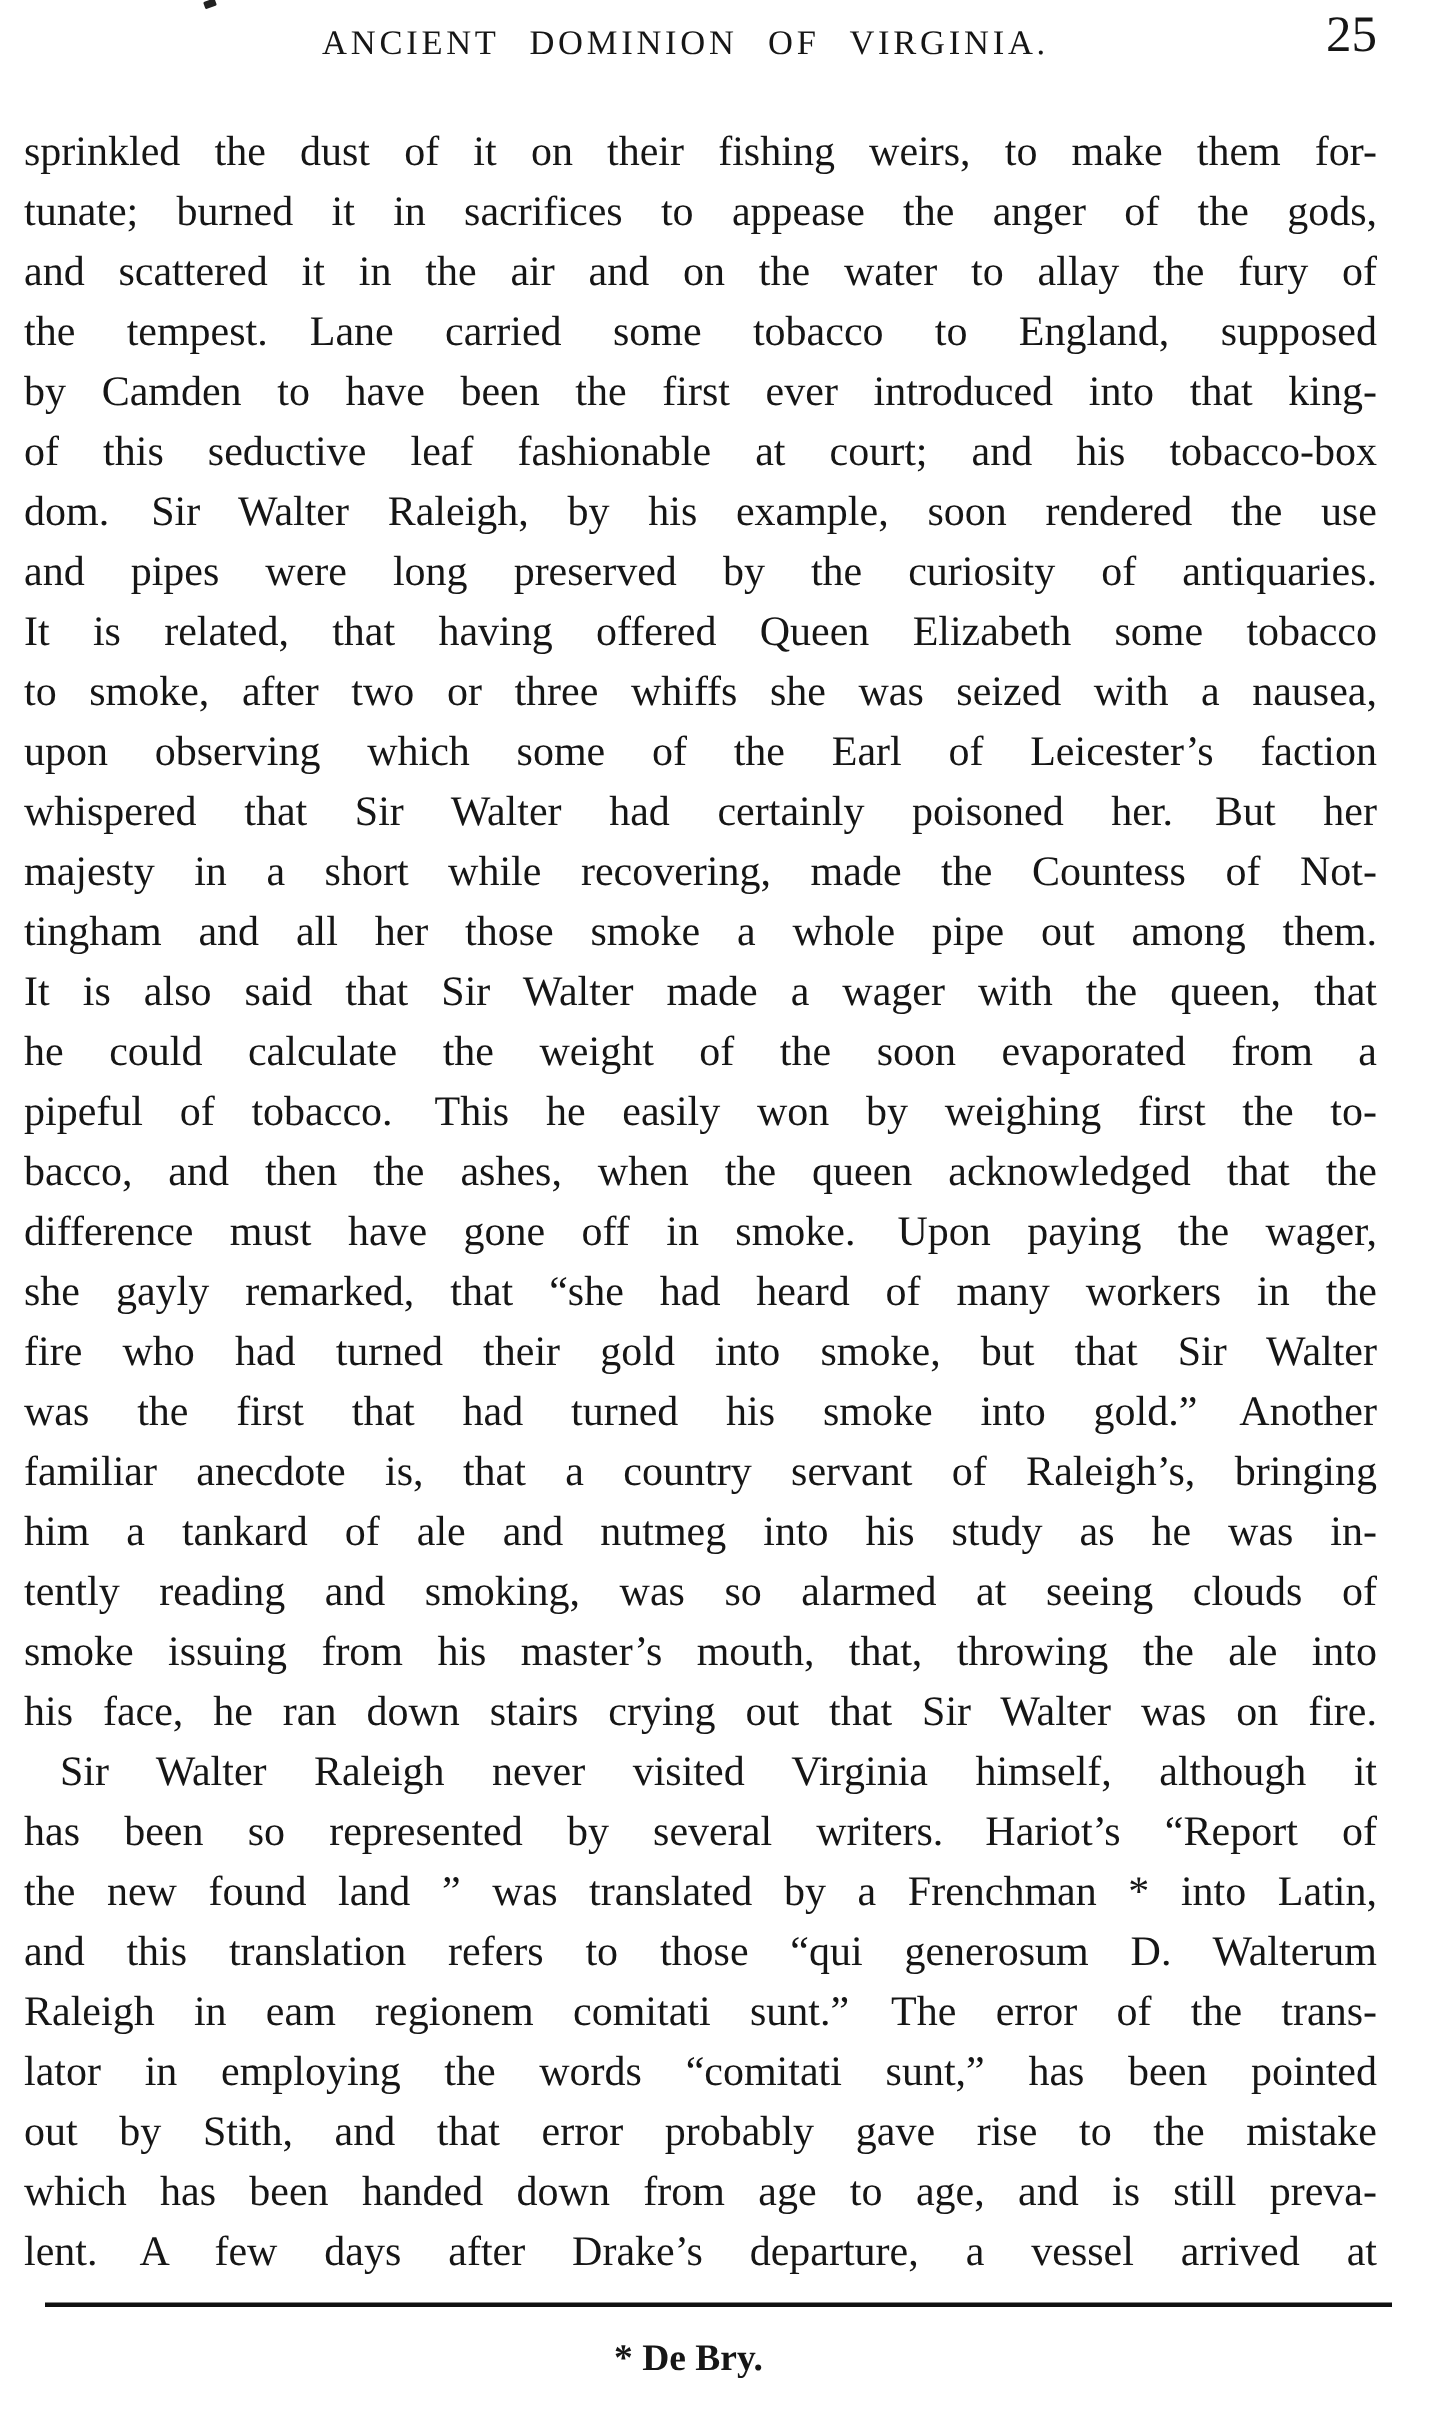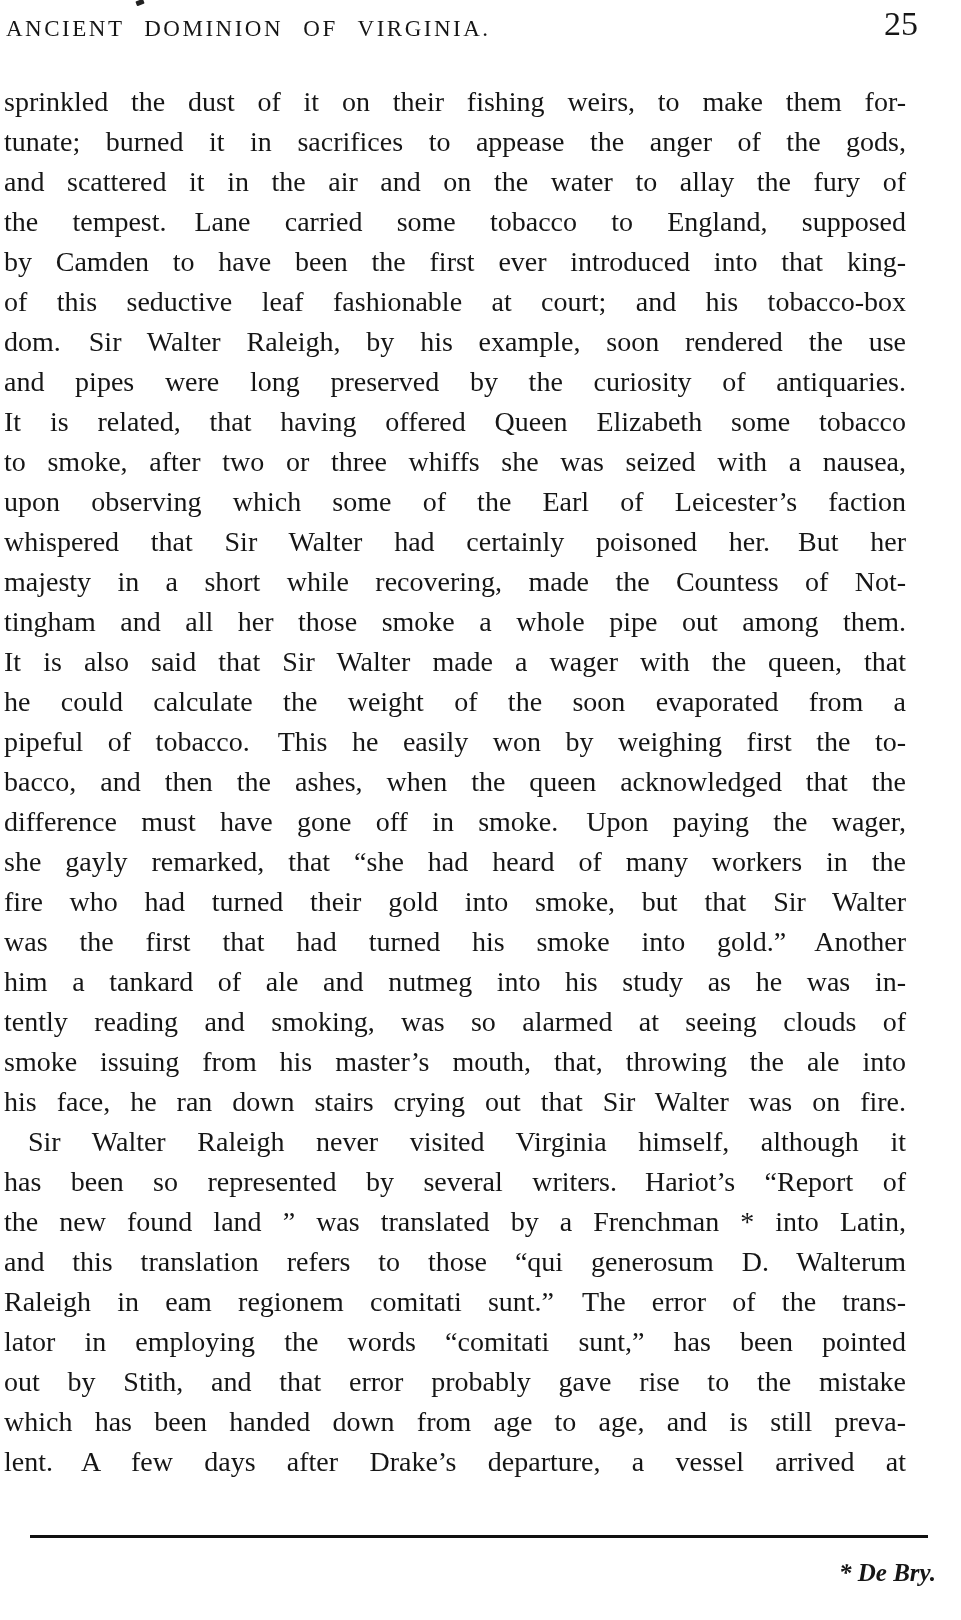--- a/index.html
+++ b/index.html
@@ -15,39 +15,39 @@
     color: var(--ink, #161616);
     font-family: "Liberation Serif", serif;
     overflow: hidden;
   }
   
   .running-header {
     position: absolute;
     top: 16px;
     left: 6px;
     width: 902px;
-    text-align: left;
+    text-align: center;
     font-size: 23px;
     letter-spacing: 2.5px;
     word-spacing: 12px;
     white-space: nowrap;
   }
   .page-number {
     position: absolute;
     top: 6px;
     right: 43px;
     font-size: 34px;
     line-height: 36px;
     font-family: Liberation Serif, serif;
   }
   
   .body-text {
     position: absolute;
     top: 82px;
-    left: 4px;
+    left: 16px;
     width: 902px;
     font-size: 28px;
   }
   .body-text .line {
     height: 40px;
     line-height: 40px;
     text-align: justify;
     text-align-last: justify;
     white-space: normal;
   }
@@ -59,27 +59,26 @@
     position: absolute;
     top: 1535px;
     left: 30px;
     width: 898px;
     height: 3px;
     background: #101010;
   }
   .footnote {
     position: absolute;
     top: 1556px;
-    left: 34px;
+    left: 8px;
     width: 902px;
-    text-align: right;
+    text-align: center;
     font-size: 25px;
     font-weight: bold;
     line-height: 34px;
-    font-style: italic;
   }
   
   .scan-speck {
     position: absolute;
     top: 0px;
     left: 136px;
     width: 8px;
     height: 5px;
     background: #222222;
     transform: rotate(-20deg);
@@ -113,20 +112,21 @@
       <div class="line">majesty in a short while recovering, made the Countess of Not-</div>
       <div class="line">tingham and all her those smoke a whole pipe out among them.</div>
       <div class="line">It is also said that Sir Walter made a wager with the queen, that</div>
       <div class="line">he could calculate the weight of the soon evaporated from a</div>
       <div class="line">pipeful of tobacco. This he easily won by weighing first the to-</div>
       <div class="line">bacco, and then the ashes, when the queen acknowledged that the</div>
       <div class="line">difference must have gone off in smoke. Upon paying the wager,</div>
       <div class="line">she gayly remarked, that “she had heard of many workers in the</div>
       <div class="line">fire who had turned their gold into smoke, but that Sir Walter</div>
       <div class="line">was the first that had turned his smoke into gold.” Another</div>
+      <div class="line">familiar anecdote is, that a country servant of Raleigh’s, bringing</div>
       <div class="line">him a tankard of ale and nutmeg into his study as he was in-</div>
       <div class="line">tently reading and smoking, was so alarmed at seeing clouds of</div>
       <div class="line">smoke issuing from his master’s mouth, that, throwing the ale into</div>
       <div class="line">his face, he ran down stairs crying out that Sir Walter was on fire.</div>
       <div class="line indent">Sir Walter Raleigh never visited Virginia himself, although it</div>
       <div class="line">has been so represented by several writers. Hariot’s “Report of</div>
       <div class="line">the new found land ” was translated by a Frenchman * into Latin,</div>
       <div class="line">and this translation refers to those “qui generosum D. Walterum</div>
       <div class="line">Raleigh in eam regionem comitati sunt.” The error of the trans-</div>
       <div class="line">lator in employing the words “comitati sunt,” has been pointed</div>

